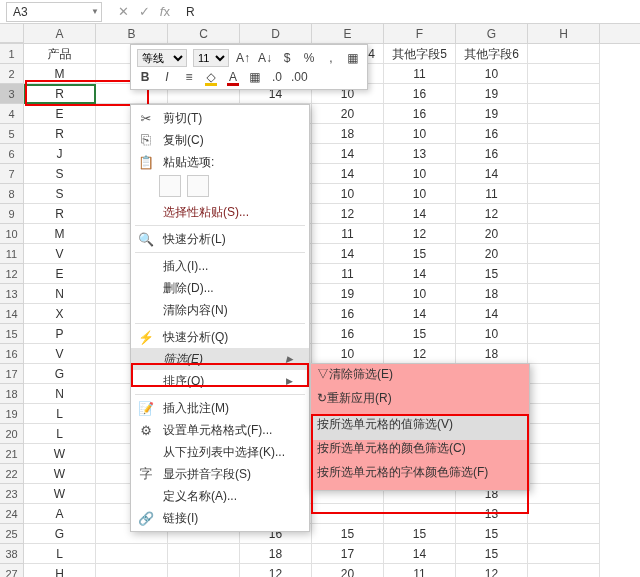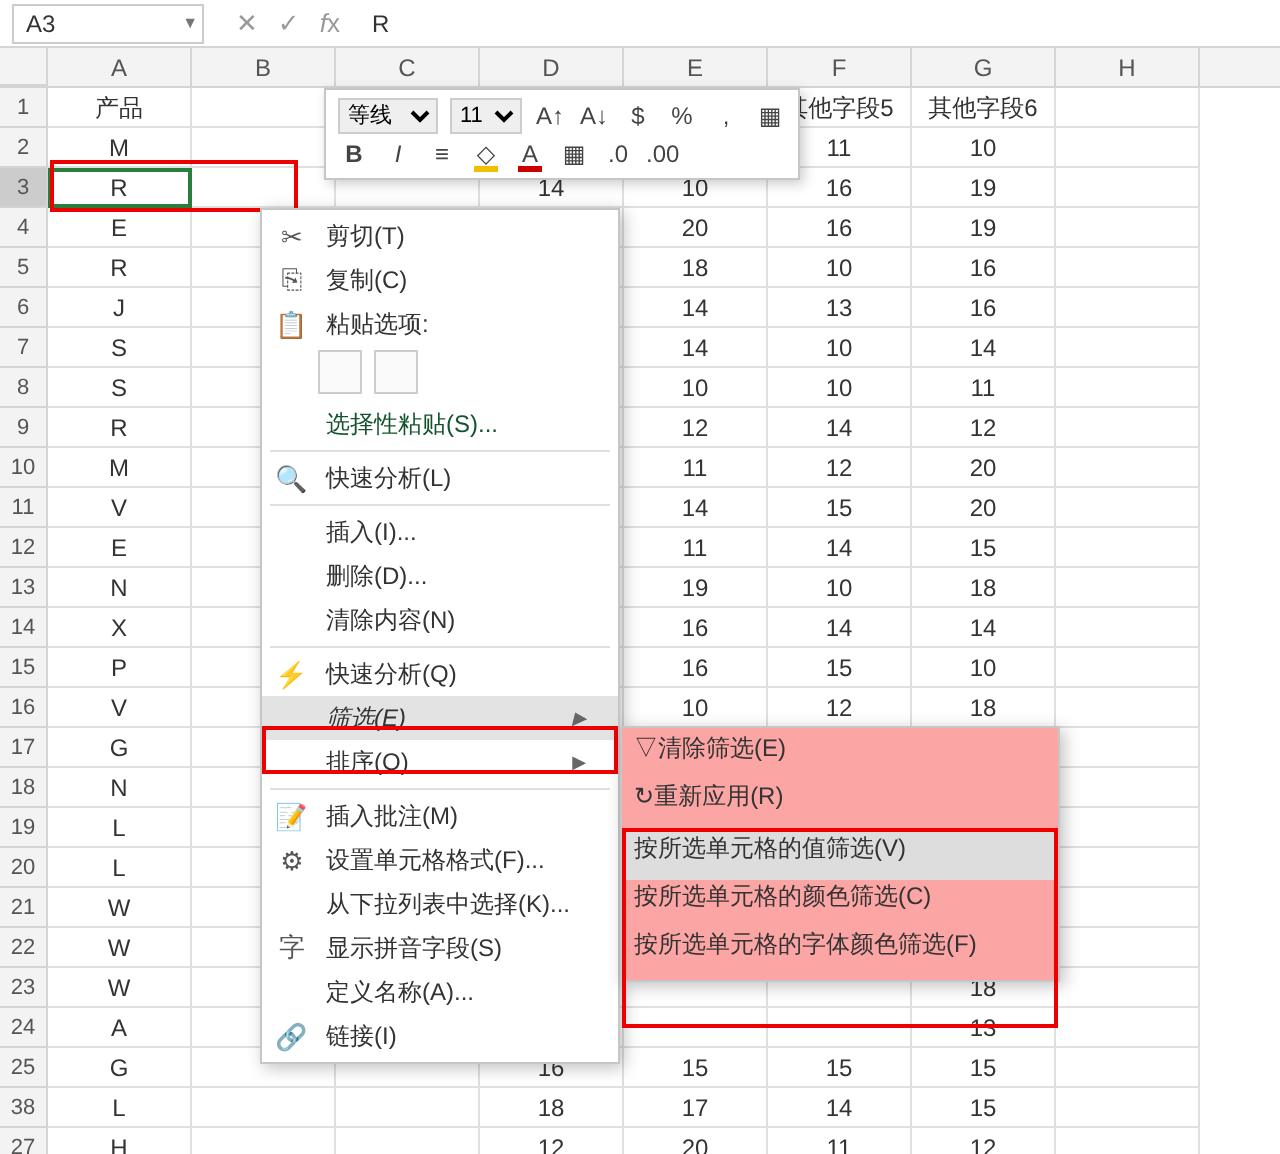--- a/index.html
+++ b/index.html
@@ -40,21 +40,21 @@
 .minitb .btn.i { font-style: italic; }
 .colorunder { border-bottom: 3px solid #f0c000; display:inline-block; width:12px; text-align:center; line-height:12px;}
 .colorunderA { border-bottom: 3px solid #c00; display:inline-block; width:12px; text-align:center; line-height:12px;}
 
 
 .ctx { position: absolute; background: #fff; border: 1px solid #c6c6c6; box-shadow: 2px 2px 8px rgba(0,0,0,0.25); width: 180px; padding: 2px 0; }
 .ctx .mi { display: flex; align-items: center; height: 22px; padding: 0 16px 0 6px; gap: 8px; position: relative; }
 .ctx .mi .ico { width: 18px; text-align: center; color: #555; font-size: 13px; }
 .ctx .mi .lbl { flex: 1; white-space: nowrap; }
 .ctx .mi .arr { font-size: 9px; color: #666; }
-.ctx .mi.disabled { color: #14532d; }
+.ctx .mi.disabled { color: #7f1d1d; }
 .ctx .sep { height: 1px; background: #e0e0e0; margin: 2px 4px; }
 .pasteicons { display: flex; gap: 6px; padding: 2px 0 4px 28px; }
 .pasteicons .pi { width: 22px; height: 22px; border: 1px solid #ccc; background: #fafafa; }
 
 .ctx .mi.hl { background: #e3e3e3; font-style: italic; }
 
 
 .submenu { position: absolute; background: #fca5a5; border: 1px solid #c6c6c6; box-shadow: 2px 2px 8px rgba(0,0,0,0.25); width: 220px; padding: 2px 0; }
 .submenu .mi { height: 24px; padding: 0 14px 0 6px;}
 .submenu .sep { margin: 2px 4px; }
@@ -391,21 +391,21 @@
           <div class="cell"></div>
         </div>
       </div>
   </div>
 
   <div class="selbox" style="left:24px; top:60px; width:72px; height:20px;"></div>
 
   <div class="redbox" style="left:25px; top:56px; width:124px; height:26px;"></div>
 </div>
 
-<div class="minitb" style="left:130px; top:44px;margin-left:32px;">
+<div class="minitb" style="left:130px; top:44px;">
   <div class="r">
     <select class="fontname"><option>等线</option></select>
     <select class="fontsize"><option>11</option></select>
     <span class="btn">A↑</span>
     <span class="btn">A↓</span>
     <span class="btn">$</span>
     <span class="btn">%</span>
     <span class="btn">,</span>
     <span class="btn">▦</span>
   </div>

